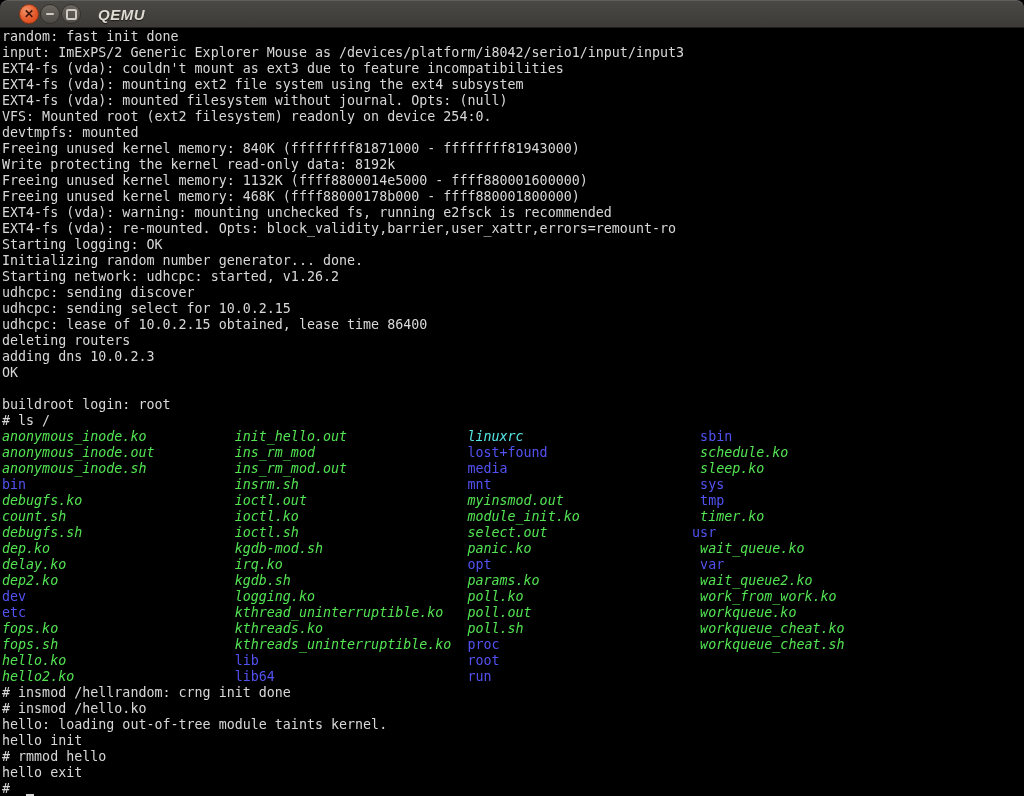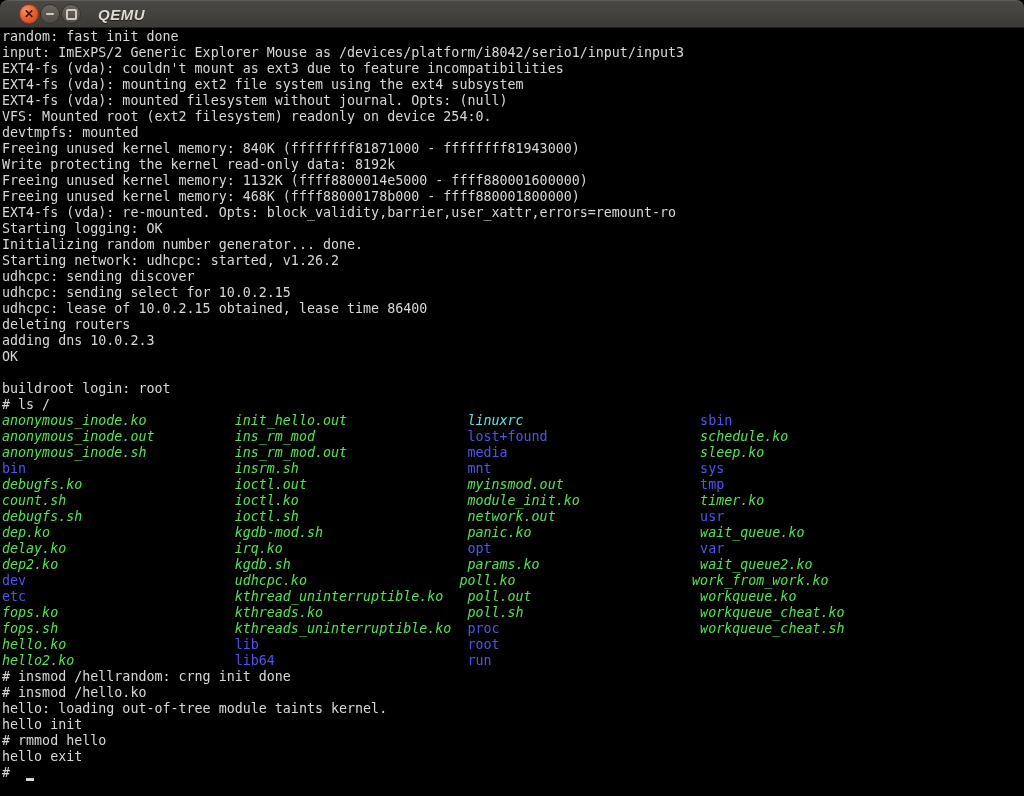--- a/index.html
+++ b/index.html
@@ -78,44 +78,45 @@
     <div class="line">input: ImExPS/2 Generic Explorer Mouse as /devices/platform/i8042/serio1/input/input3</div>
     <div class="line">EXT4-fs (vda): couldn't mount as ext3 due to feature incompatibilities</div>
     <div class="line">EXT4-fs (vda): mounting ext2 file system using the ext4 subsystem</div>
     <div class="line">EXT4-fs (vda): mounted filesystem without journal. Opts: (null)</div>
     <div class="line">VFS: Mounted root (ext2 filesystem) readonly on device 254:0.</div>
     <div class="line">devtmpfs: mounted</div>
     <div class="line">Freeing unused kernel memory: 840K (ffffffff81871000 - ffffffff81943000)</div>
     <div class="line">Write protecting the kernel read-only data: 8192k</div>
     <div class="line">Freeing unused kernel memory: 1132K (ffff8800014e5000 - ffff880001600000)</div>
     <div class="line">Freeing unused kernel memory: 468K (ffff88000178b000 - ffff880001800000)</div>
+    <div class="line">EXT4-fs (vda): warning: mounting unchecked fs, running e2fsck is recommended</div>
     <div class="line">EXT4-fs (vda): re-mounted. Opts: block_validity,barrier,user_xattr,errors=remount-ro</div>
     <div class="line">Starting logging: OK</div>
     <div class="line">Initializing random number generator... done.</div>
     <div class="line">Starting network: udhcpc: started, v1.26.2</div>
     <div class="line">udhcpc: sending discover</div>
     <div class="line">udhcpc: sending select for 10.0.2.15</div>
     <div class="line">udhcpc: lease of 10.0.2.15 obtained, lease time 86400</div>
     <div class="line">deleting routers</div>
     <div class="line">adding dns 10.0.2.3</div>
     <div class="line">OK</div>
     <div class="line">&nbsp;</div>
     <div class="line">buildroot login: root</div>
     <div class="line"># ls /</div>
     <div class="line"><span class="c-file">anonymous_inode.ko           </span><span class="c-file">init_hello.out               </span><span class="c-link">linuxrc                      </span><span class="c-dir">sbin</span></div>
     <div class="line"><span class="c-file">anonymous_inode.out          </span><span class="c-file">ins_rm_mod                   </span><span class="c-dir">lost+found                   </span><span class="c-file">schedule.ko</span></div>
     <div class="line"><span class="c-file">anonymous_inode.sh           </span><span class="c-file">ins_rm_mod.out               </span><span class="c-dir">media                        </span><span class="c-file">sleep.ko</span></div>
     <div class="line"><span class="c-dir">bin                          </span><span class="c-file">insrm.sh                     </span><span class="c-dir">mnt                          </span><span class="c-dir">sys</span></div>
     <div class="line"><span class="c-file">debugfs.ko                   </span><span class="c-file">ioctl.out                    </span><span class="c-file">myinsmod.out                 </span><span class="c-dir">tmp</span></div>
     <div class="line"><span class="c-file">count.sh                     </span><span class="c-file">ioctl.ko                     </span><span class="c-file">module_init.ko               </span><span class="c-file">timer.ko</span></div>
-    <div class="line"><span class="c-file">debugfs.sh                   </span><span class="c-file">ioctl.sh                     </span><span class="c-file">network.out                  </span><span class="c-dir">usr</span></div>
+    <div class="line"><span class="c-file">debugfs.sh                   </span><span class="c-file">ioctl.sh                     </span><span class="c-file">select.out                  </span><span class="c-dir">usr</span></div>
     <div class="line"><span class="c-file">dep.ko                       </span><span class="c-file">kgdb-mod.sh                  </span><span class="c-file">panic.ko                     </span><span class="c-file">wait_queue.ko</span></div>
     <div class="line"><span class="c-file">delay.ko                     </span><span class="c-file">irq.ko                       </span><span class="c-dir">opt                          </span><span class="c-dir">var</span></div>
     <div class="line"><span class="c-file">dep2.ko                      </span><span class="c-file">kgdb.sh                      </span><span class="c-file">params.ko                    </span><span class="c-file">wait_queue2.ko</span></div>
-    <div class="line"><span class="c-dir">dev                          </span><span class="c-file">udhcpc.ko                   </span><span class="c-file">poll.ko                      </span><span class="c-file">work_from_work.ko</span></div>
+    <div class="line"><span class="c-dir">dev                          </span><span class="c-file">logging.ko                   </span><span class="c-file">poll.ko                      </span><span class="c-file">work_from_work.ko</span></div>
     <div class="line"><span class="c-dir">etc                          </span><span class="c-file">kthread_uninterruptible.ko   </span><span class="c-file">poll.out                     </span><span class="c-file">workqueue.ko</span></div>
     <div class="line"><span class="c-file">fops.ko                      </span><span class="c-file">kthreads.ko                  </span><span class="c-file">poll.sh                      </span><span class="c-file">workqueue_cheat.ko</span></div>
     <div class="line"><span class="c-file">fops.sh                      </span><span class="c-file">kthreads_uninterruptible.ko  </span><span class="c-dir">proc                         </span><span class="c-file">workqueue_cheat.sh</span></div>
     <div class="line"><span class="c-file">hello.ko                     </span><span class="c-dir">lib                          </span><span class="c-dir">root</span></div>
     <div class="line"><span class="c-file">hello2.ko                    </span><span class="c-dir">lib64                        </span><span class="c-dir">run</span></div>
     <div class="line"># insmod /hellrandom: crng init done</div>
     <div class="line"># insmod /hello.ko</div>
     <div class="line">hello: loading out-of-tree module taints kernel.</div>
     <div class="line">hello init</div>
     <div class="line"># rmmod hello</div>

